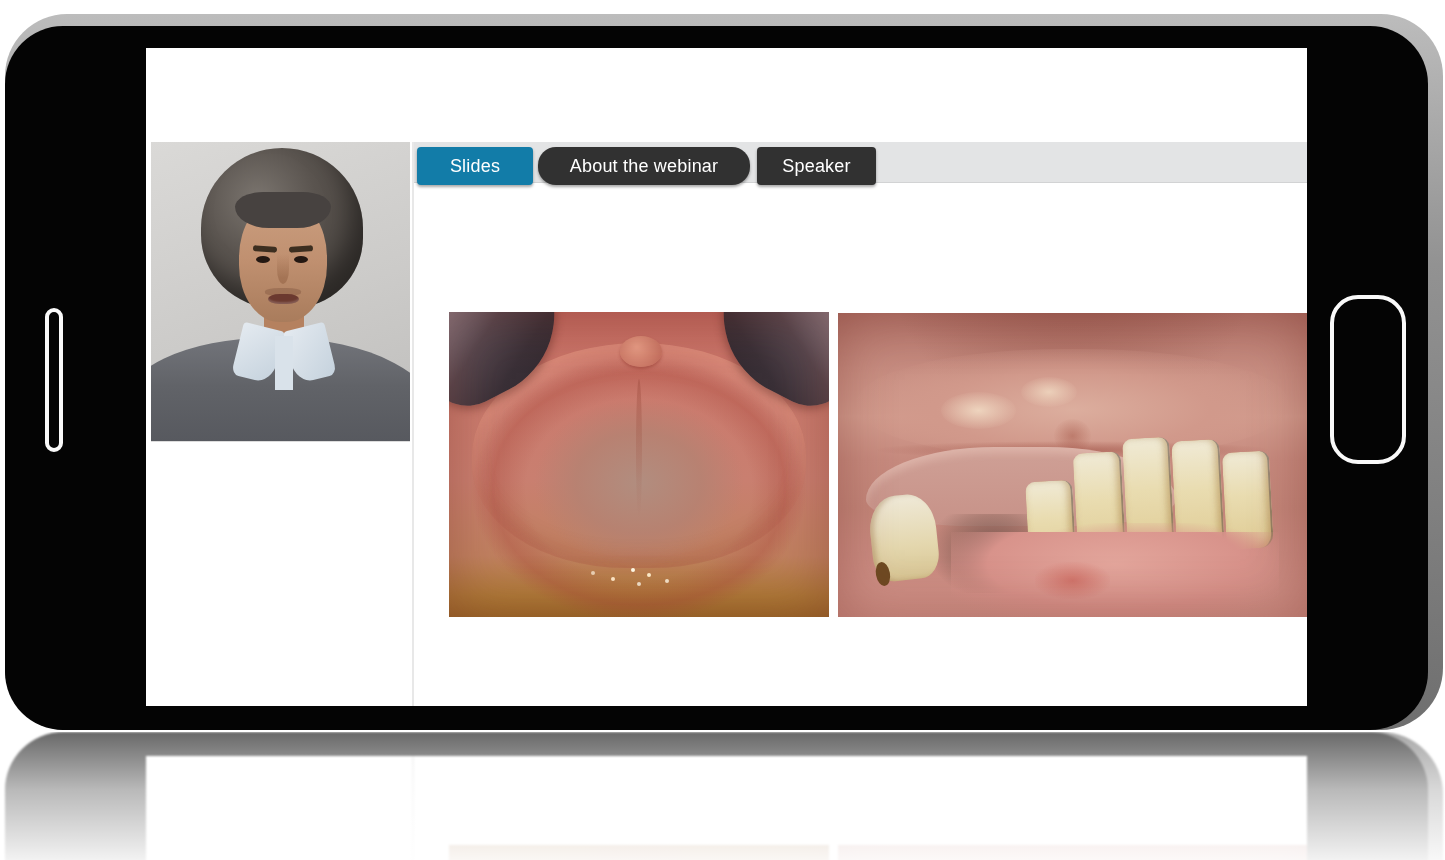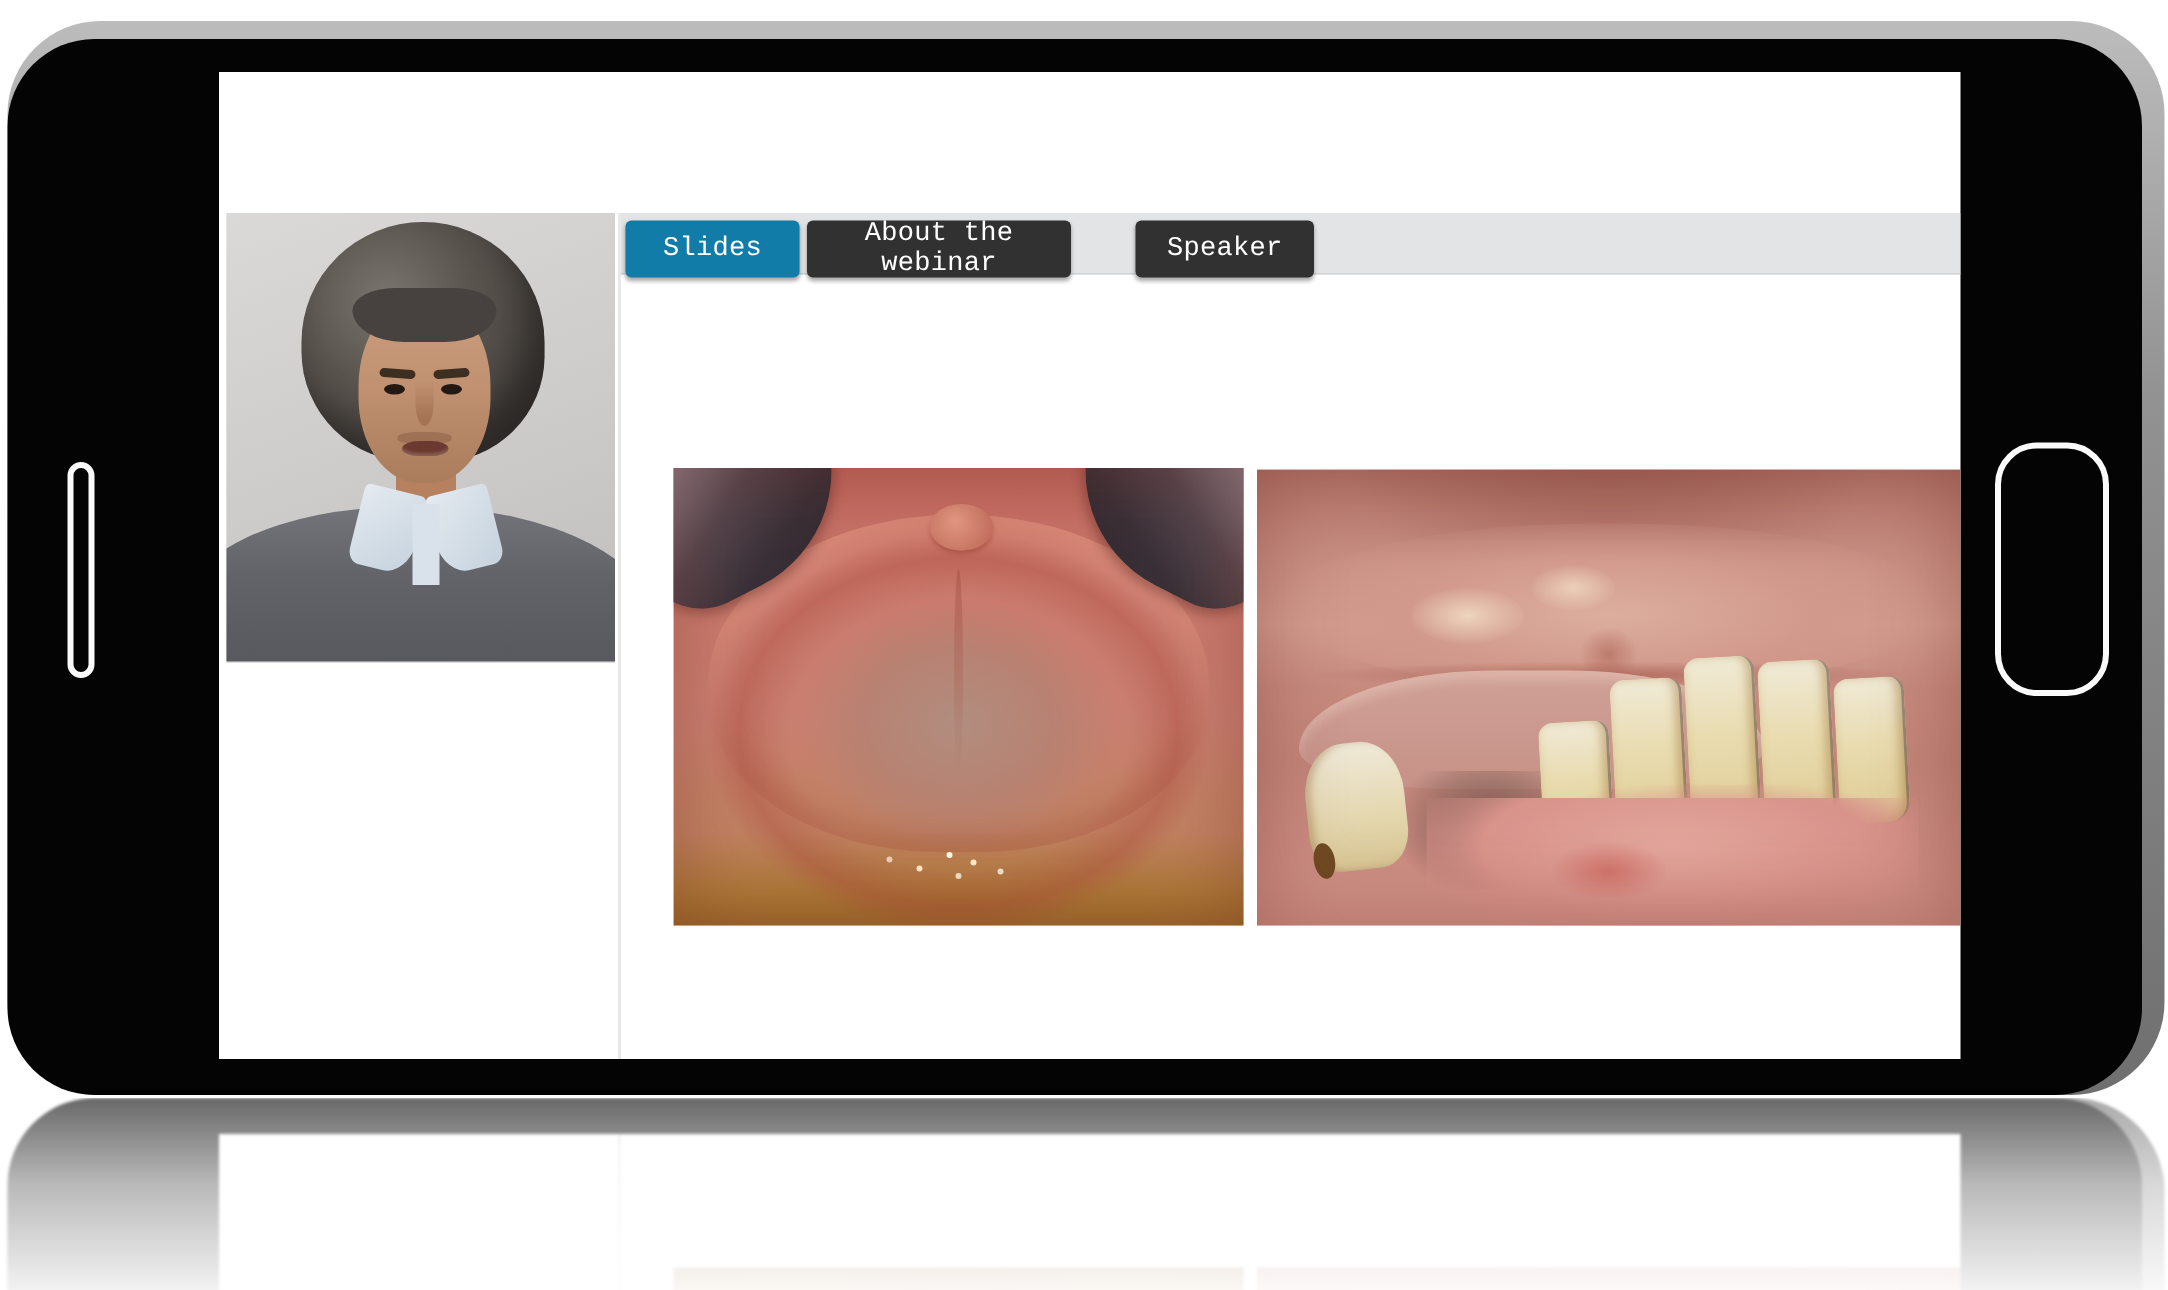--- a/index.html
+++ b/index.html
@@ -16,25 +16,25 @@
   .side-btn.left  { left:40px;  top:282px; width:18px; height:144px; border-radius:12px; }
   .side-btn.right { left:1325px; top:269px; width:76px; height:169px; border-radius:28px; }
 
   
   .screen { position:absolute; left:141px; top:22px; width:1161px; height:658px;
             background:#ffffff; overflow:hidden; }
   .divider { position:absolute; left:266px; top:94px; width:2px; height:564px; background:#e8e8e8; }
   .tabstrip { position:absolute; left:268px; top:94px; width:893px; height:41px;
               background:#e3e4e5; border-bottom:1px solid #d2d3d4; box-sizing:border-box; }
   .tab { position:absolute; top:99px; height:38px; border:none; padding:0;
-         color:#ffffff; font-size:18px; letter-spacing:.2px; font-family:Liberation Mono, monospace;
+         color:#ffffff; font-size:18px; letter-spacing:.2px; font-family:Liberation Sans, sans-serif;
          border-radius:4px; box-shadow:0 2px 3px rgba(0,0,0,.35);
          display:flex; align-items:center; justify-content:center; cursor:pointer; }
   .tab.slides  { left:271px; width:116px; background:#127ca8; }
-  .tab.about   { left:392px; width:176px; background:#313131; }
+  .tab.about   { left:392px; width:212px; background:#313131;border-radius:18px; }
   .tab.speaker { left:611px; width:119px; background:#313131; }
 
   
   .video { position:absolute; left:5px; top:94px; width:259px; height:299px; overflow:hidden;
            background:linear-gradient(160deg,#dad9d7 0%,#cccbc9 55%,#bfbebc 100%);
            box-shadow:0 1px 0 #dcdcdc; }
   .video * { position:absolute; }
   .sv-hair { left:50px; top:6px; width:162px; height:160px;
              background:radial-gradient(circle at 35% 32%,#7b756f 0%,#5a544f 38%,#443f3b 78%);
              border-radius:50% 50% 44% 46%; box-shadow:inset -12px -20px 22px rgba(0,0,0,.35); }

